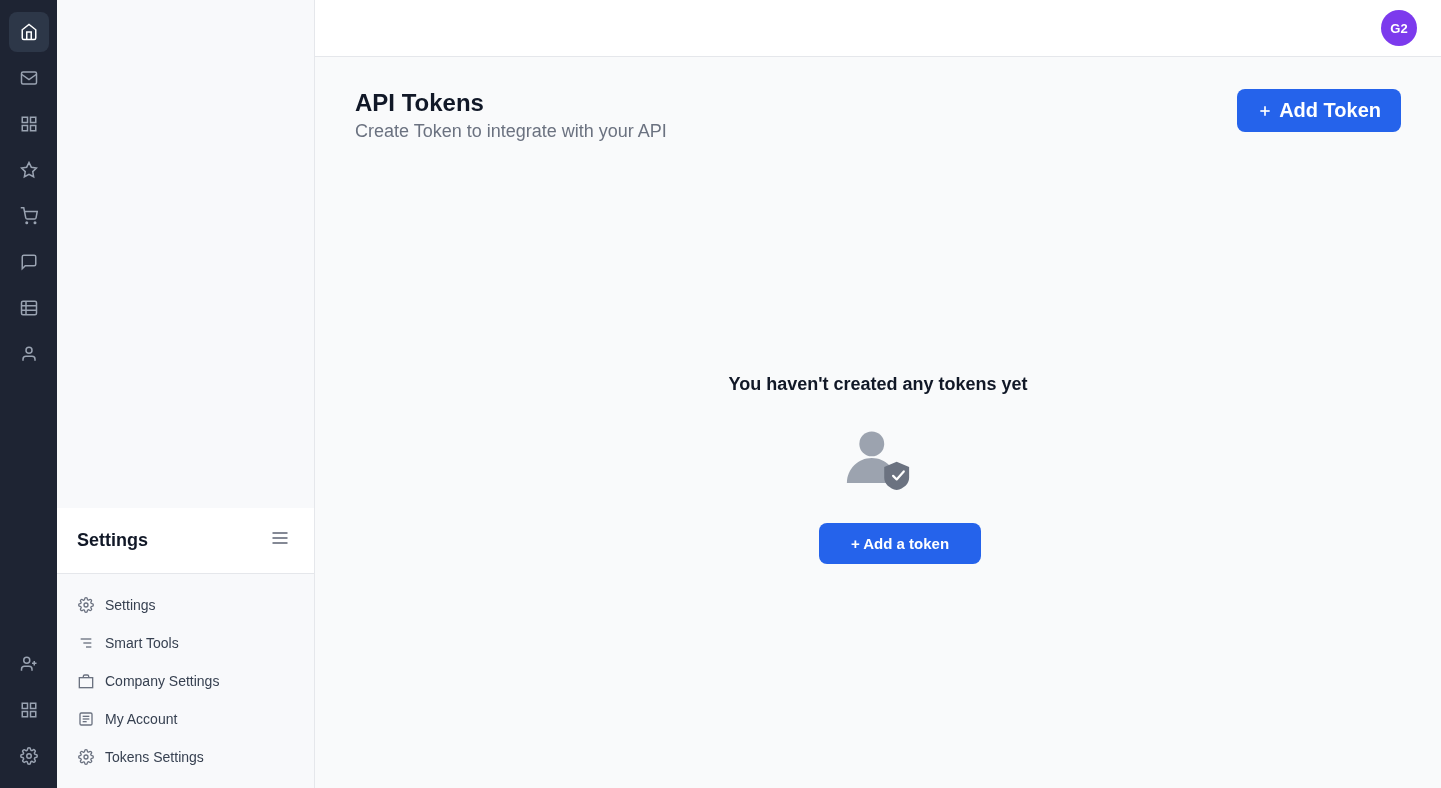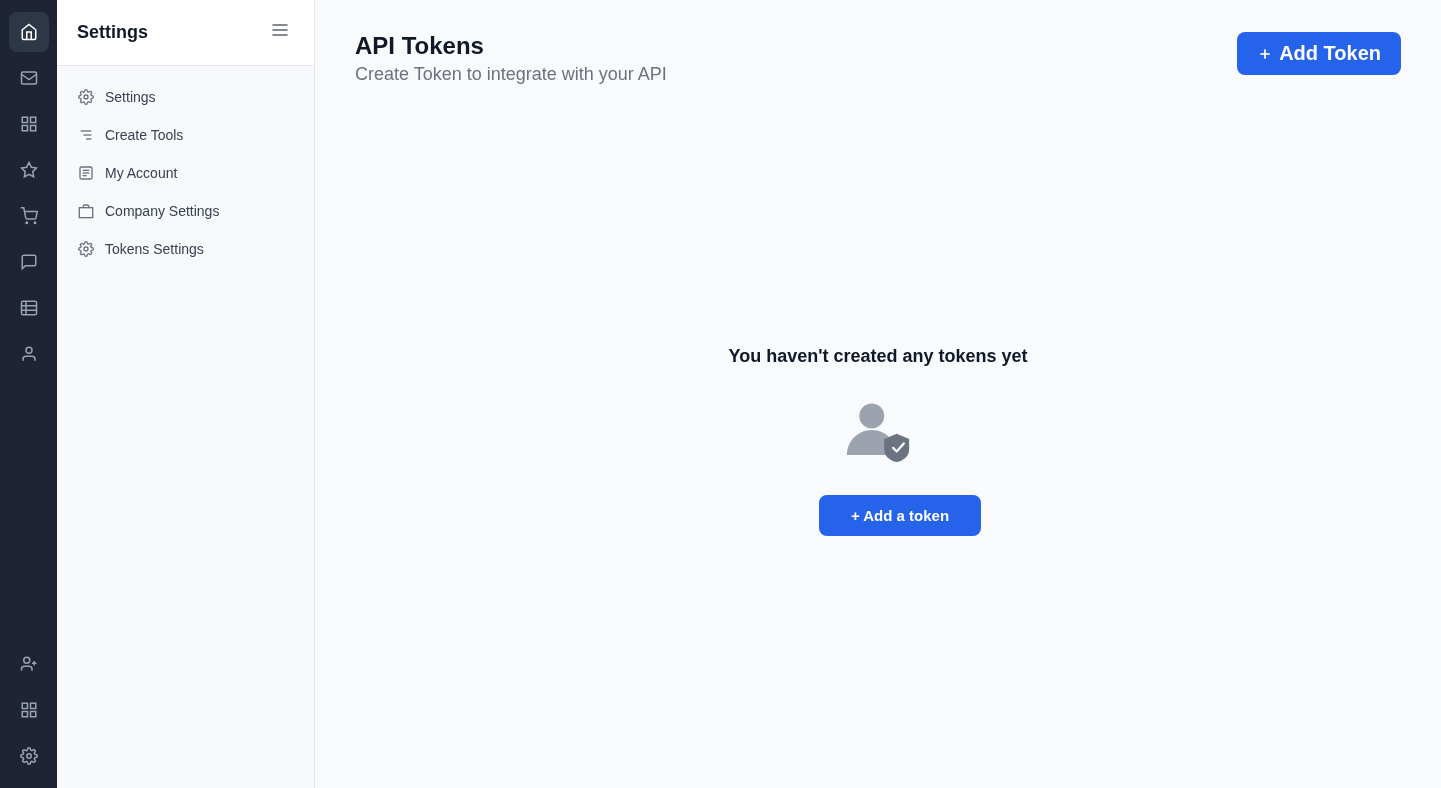--- a/index.html
+++ b/index.html
@@ -31,20 +31,21 @@
     .icon-nav .spacer { flex: 1; }
 
     
     .settings-sidebar {
       width: 258px;
       background: #f8f9fb;
       border-right: 1px solid #e5e7eb;
       display: flex;
       flex-direction: column;
       flex-shrink: 0;
+      justify-content: flex-end;
     }
     .settings-sidebar-header {
       display: flex;
       align-items: center;
       justify-content: space-between;
       padding: 16px 20px;
       border-bottom: 1px solid #e5e7eb;
       background: #fff;
     }
     .settings-sidebar-header h2 {
@@ -285,59 +286,62 @@
     </div>
 
     <div class="settings-nav-item">
       <span class="nav-item-icon">
         <svg width="16" height="16" viewBox="0 0 24 24" fill="none" stroke="currentColor" stroke-width="2">
             <line x1="4" y1="6" x2="20" y2="6"></line>
             <line x1="8" y1="12" x2="20" y2="12"></line>
             <line x1="12" y1="18" x2="20" y2="18"></line>
           </svg>
       </span>
-      <span>Create Tools</span>
+      <span>Smart Tools</span>
+    </div>
+
+    <div class="settings-nav-item">
+      <span class="nav-item-icon">
+        <svg width="16" height="16" viewBox="0 0 24 24" fill="none" stroke="currentColor" stroke-width="2">
+            <rect x="2" y="7" width="20" height="15"></rect>
+            <path d="M16 7V5a2 2 0 00-2-2h-4a2 2 0 00-2 2v2"></path>
+          </svg>
+      </span>
+      <span>Company Settings</span>
     </div>
 
     <div class="settings-nav-item">
       <span class="nav-item-icon">
         <svg width="16" height="16" viewBox="0 0 24 24" fill="none" stroke="currentColor" stroke-width="2">
             <rect x="3" y="3" width="18" height="18" rx="2"></rect>
             <line x1="7" y1="8" x2="17" y2="8"></line>
             <line x1="7" y1="12" x2="17" y2="12"></line>
             <line x1="7" y1="16" x2="13" y2="16"></line>
           </svg>
       </span>
       <span>My Account</span>
     </div>
 
     <div class="settings-nav-item">
       <span class="nav-item-icon">
         <svg width="16" height="16" viewBox="0 0 24 24" fill="none" stroke="currentColor" stroke-width="2">
-            <rect x="2" y="7" width="20" height="15"></rect>
-            <path d="M16 7V5a2 2 0 00-2-2h-4a2 2 0 00-2 2v2"></path>
-          </svg>
-      </span>
-      <span>Company Settings</span>
-    </div>
-
-    <div class="settings-nav-item">
-      <span class="nav-item-icon">
-        <svg width="16" height="16" viewBox="0 0 24 24" fill="none" stroke="currentColor" stroke-width="2">
             <circle cx="12" cy="12" r="3"></circle>
             <path d="M19.4 15a1.65 1.65 0 00.33 1.82l.06.06a2 2 0 01-2.83 2.83l-.06-.06A1.65 1.65 0 0015 19.4a1.65 1.65 0 00-1 1.51V21a2 2 0 01-4 0v-.09A1.65 1.65 0 009 19.4a1.65 1.65 0 00-1.82.33l-.06.06a2 2 0 01-2.83-2.83l.06-.06A1.65 1.65 0 004.68 15a1.65 1.65 0 00-1.51-1H3a2 2 0 010-4h.09A1.65 1.65 0 004.6 9a1.65 1.65 0 00-.33-1.82l-.06-.06a2 2 0 012.83-2.83l.06.06A1.65 1.65 0 009 4.68a1.65 1.65 0 001-1.51V3a2 2 0 014 0v.09a1.65 1.65 0 001 1.51 1.65 1.65 0 001.82-.33l.06-.06a2 2 0 012.83 2.83l-.06.06A1.65 1.65 0 0019.4 9a1.65 1.65 0 001.51 1H21a2 2 0 010 4h-.09a1.65 1.65 0 00-1.51 1z"></path>
           </svg>
       </span>
       <span>Tokens Settings</span>
     </div>
   </nav>
 </aside>
 
 <div class="main-content">
 
+  <header class="main-header">
+    <div class="user-avatar">G2</div>
+  </header>
 
   <div class="content-area">
     <div class="content-top-bar">
       <div class="page-title-section">
         <h1>API Tokens</h1>
         <p>Create Token to integrate with your API</p>
       </div>
       <button class="add-token-btn">
         <svg width="16" height="16" viewBox="0 0 24 24" fill="none" stroke="currentColor" stroke-width="2.5">
             <line x1="12" y1="5" x2="12" y2="19"></line>

